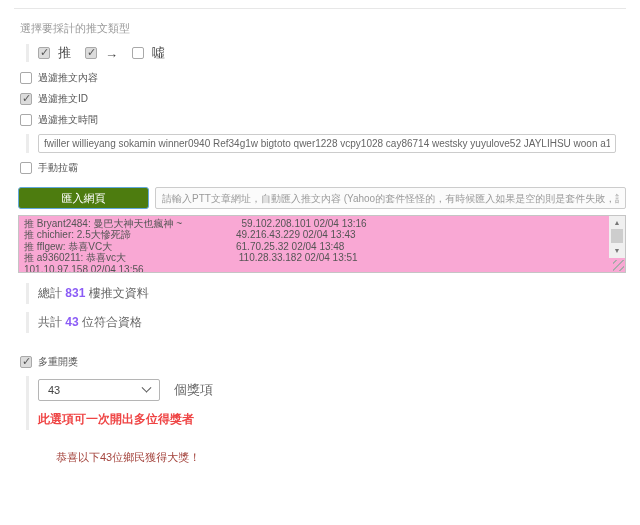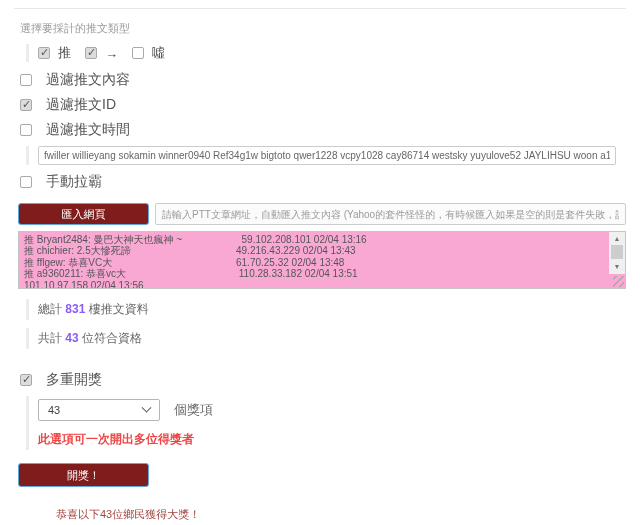--- a/index.html
+++ b/index.html
@@ -5,35 +5,35 @@
   * { box-sizing: border-box; margin: 0; padding: 0; }
   html,body { width: 640px; height: 525px; background:#fff; overflow:hidden;
     font-family:"Liberation Sans","DejaVu Sans",sans-serif; }
   .page { width:640px; height:525px; padding:0 14px 0 20px; }
   .topline { border-top:1px solid #e7e7e7; margin:8px 0 12px -6px; }
 
   .sec-label { font-size:11px; color:#999; margin-bottom:8px; }
 
   .lrow { margin-left:6px; border-left:3px solid #ececec; padding-left:9px; }
 
-  .cbrow { display:flex; align-items:center; gap:14px; font-size:14px; color:#555; margin-bottom:7px; }
+  .cbrow { display:flex; align-items:center; gap:6px; font-size:10px; color:#555; margin-bottom:7px; }
   .cb { width:12px; height:12px; border:1px solid #a9a9a9; border-radius:2px; background:#fff;
         display:inline-block; position:relative; flex:none; cursor:pointer; }
   .cb.checked { background:#dcdcdc; }
   .cb.checked::after { content:"✓"; position:absolute; left:1px; top:-2px; font-size:11px; color:#555; }
 
   .pushtypes { display:flex; align-items:center; gap:8px; font-size:13px; color:#444; margin-bottom:9px; height:18px; }
   .pushtypes .plabel { margin-right:6px; }
 
   .idinput { width:578px; height:19px; border:1px solid #ccc; border-radius:2px;
              font-size:10px; color:#666; padding:0 5px; margin:2px 0 8px 0; display:block;
              font-family:"Liberation Sans","DejaVu Sans",sans-serif; }
 
   .importrow { display:flex; gap:6px; margin:12px 0 6px -2px; }
-  .btn { background:#7f1d1d; border:1px solid #62a8dc; color:#fff; border-radius:3px;
+  .btn { background:#4d7c0f; border:1px solid #62a8dc; color:#fff; border-radius:3px;
          font-size:11px; width:131px; height:22px; flex:none; cursor:pointer;
          display:flex; align-items:center; justify-content:center; }
   .urlinput { flex:1; height:22px; border:1px solid #ccc; border-radius:2px; background:#fbfbfb;
               font-size:10px; color:#999; padding:0 6px;
               font-family:"Liberation Sans","DejaVu Sans",sans-serif; }
   .urlinput::placeholder { color:#9a9a9a; }
 
   .tbox { position:relative; border:1px solid #c5c5c5; background:#f9a8d4; height:58px;
           margin-left:-2px; margin-bottom:10px; }
   .tbox .lines { padding:2px 22px 2px 5px; overflow:hidden; height:100%; }
@@ -138,17 +138,16 @@
     <div class="selectrow">
       <div class="select">
         <span>43</span>
         <span class="chev"></span>
       </div>
       <span class="unit">個獎項</span>
     </div>
     <div class="note">此選項可一次開出多位得獎者</div>
   </div>
 
-  <button class="btn drawbtn">開獎！</button>
 
   <div class="winhead">恭喜以下43位鄉民獲得大獎！</div>
 
 </div>
 
 </body></html>

